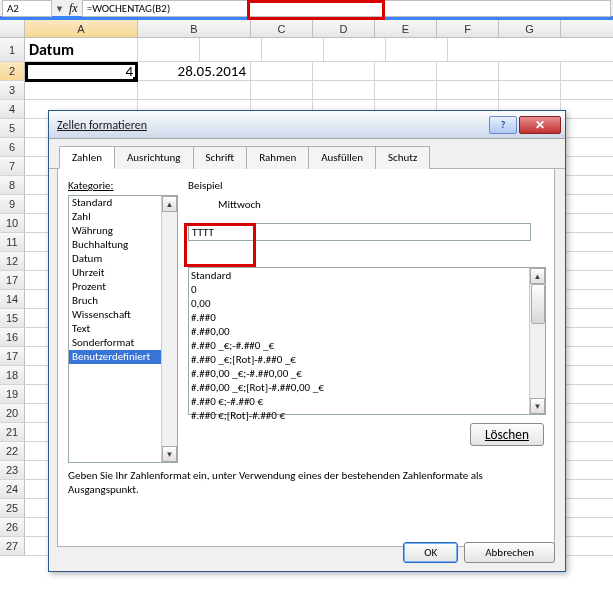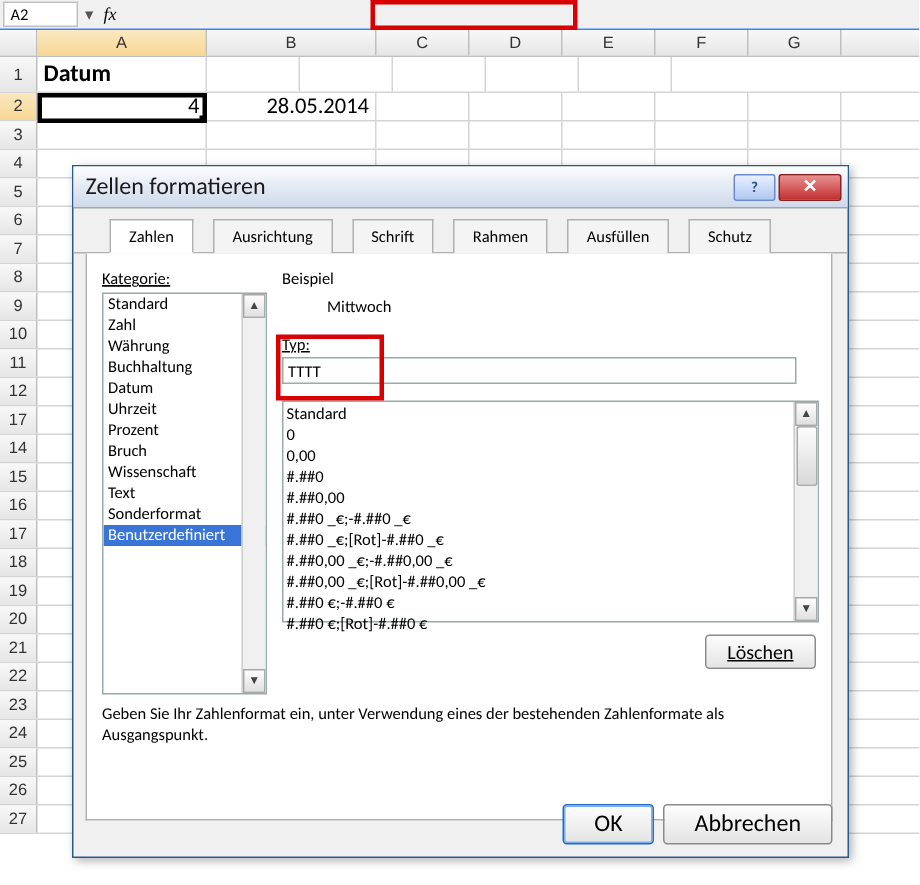--- a/index.html
+++ b/index.html
@@ -1,20 +1,20 @@
 <!DOCTYPE html>
 <html><head>
 <meta charset="utf-8">
 <style>
 * { box-sizing: border-box; margin: 0; padding: 0; font-family: Calibri, Arial, sans-serif; }
 body { background: #fff; width: 613px; height: 590px; position: relative; overflow: hidden; }
 
 .sheet-area { position: absolute; top: 0; left: 0; width: 613px; height: 590px; }
 
-.formula-bar { display: flex; align-items: center; height: 20px; border-bottom: 1px solid #3b82f6; background: #f0f0f0; padding: 0 2px; gap: 2px; font-size: 11px; font-family: Arial, sans-serif; }
+.formula-bar { display: flex; align-items: center; height: 20px; border-bottom: 4px solid #3b82f6; background: #f0f0f0; padding: 0 2px; gap: 2px; font-size: 11px; font-family: Arial, sans-serif; }
 .namebox { width: 50px; background: #fff; border: 1px solid #bfbfbf; padding: 1px 4px; height: 17px; display: flex; align-items: center; }
 .namebox-drop { width: 11px; height: 17px; display: flex; align-items: center; justify-content: center; color: #555; }
 .fx-lbl { font-style: italic; font-family: 'Times New Roman', serif; font-size: 12px; padding: 0 2px; }
 .formula-input { flex: 1; background: #fff; border: 1px solid #bfbfbf; height: 17px; padding: 1px 4px; display: flex; align-items: center; }
 .formula-highlight { position: absolute; left: 247px; top: 0px; width: 138px; height: 20px; border: 3px solid #d80000; pointer-events: none; }
 
 .col-headers { display: flex; height: 18px; background: linear-gradient(#f8f8f8, #e6e6e6); border-bottom: 1px solid #bfbfbf; }
 .corner { width: 25px; border-right: 1px solid #bfbfbf; }
 .colh { width: 113px; border-right: 1px solid #bfbfbf; text-align: center; font-size: 11px; color: #333; line-height: 18px; font-family: Arial, sans-serif;}
 .colh.sel { background: linear-gradient(#fbe8c1, #f7d794); }
@@ -29,28 +29,28 @@
 .cell { width: 113px; border-right: 1px solid #d4d4d4; padding: 0 4px; font-size: 15px; display: flex; align-items: center; }
 .cell.narrow { width: 62px; }
 .cell.bold { font-weight: bold; font-size: 16px; }
 .cell.right { justify-content: flex-end; }
 .active-cell-outline { position: absolute; left: 25px; top: 24px; width: 113px; height: 20px; border: 3px solid #000; pointer-events: none; }
 .active-handle { position: absolute; right: -3px; bottom: -3px; width: 5px; height: 5px; background: #000; }
 
 
 .dialog { position: absolute; left: 48px; top: 110px; width: 518px; height: 462px; background: #f0f0f0; border: 1px solid #2a5a8a; box-shadow: 2px 2px 6px rgba(0,0,0,0.3); font-family: Tahoma, Arial, sans-serif; font-size: 11px; }
 .title-bar { height: 28px; background: linear-gradient(#fdfdfe, #e6ecf5 45%, #cfd9ea); display: flex; align-items: center; padding: 0 4px 0 8px; border-bottom: 1px solid #9aa; }
-.title-text { flex: 1; color: #1a1a1a; font-size: 16px; }
+.title-text { flex: 1; color: #1a1a1a; font-size: 12px; text-decoration: underline; }
 .win-btns { display: flex; gap: 2px; }
 .win-btn { width: 28px; height: 18px; border: 1px solid #4a6; border-radius: 2px; display: flex; align-items: center; justify-content: center; font-size: 10px; font-weight: bold; }
 .win-help { background: linear-gradient(#e8f0ff, #b0c8f0); color: #2a4a8a; border-color: #6a8acf; }
 .win-close { background: linear-gradient(#e89090, #c23030); color: #fff; border-color: #8a2020; width: 42px; font-size: 12px; }
 
 .tab-row { display: flex; padding: 6px 10px 0 10px; gap: 0; border-bottom: 1px solid #b0b0b0; }
-.tab { padding: 4px 12px; border: 1px solid #b0b0b0; border-bottom: none; background: #f4f4f4; margin-right: -1px; position: relative; top: 1px; margin-left: 14px; }
+.tab { padding: 4px 12px; border: 1px solid #b0b0b0; border-bottom: none; background: #f4f4f4; margin-right: -1px; position: relative; top: 1px; }
 .tab.active { background: #fff; border-bottom: 1px solid #fff; z-index: 2; }
 
 .tab-body { background: #fff; margin: 0 10px 10px 8px; border: 1px solid #b0b0b0; border-top: none; padding: 10px; height: 378px; position: relative; }
 
 .kategorie-lbl { text-decoration: underline; }
 .cat-list { position: absolute; left: 10px; top: 26px; width: 110px; height: 268px; border: 1px solid #9aa; background: #fff; overflow: hidden; }
 .cat-item { padding: 0 3px; line-height: 14px; white-space: nowrap; }
 .cat-item.sel { background: #3875d7; color: #fff; }
 .cat-scroll { position: absolute; right: 0; top: 0; width: 16px; height: 100%; background: #f0f0f0; border-left: 1px solid #ccc; display: flex; flex-direction: column; }
 .scroll-btn { height: 16px; background: linear-gradient(#fdfdfd, #e0e0e0); border: 1px solid #aaa; display: flex; align-items: center; justify-content: center; font-size: 8px; color: #444;}
@@ -69,33 +69,36 @@
 .fmt-inner { overflow: hidden; padding: 1px 2px; }
 .fmt-item { line-height: 14px; white-space: nowrap; }
 .fmt-scroll { position: absolute; right: 0; top: 0; width: 16px; height: 100%; background: #f0f0f0; border-left: 1px solid #ccc; display: flex; flex-direction: column; }
 .fmt-thumb { position: absolute; top: 16px; width: 14px; height: 40px; left: 1px; background: linear-gradient(#fdfdfd,#d8d8d8); border: 1px solid #aaa; border-radius: 2px; }
 
 .del-btn { position: absolute; right: 10px; top: 254px; padding: 2px 14px; border: 1px solid #8a8a8a; background: linear-gradient(#fdfdfd, #e4e4e4); border-radius: 3px; }
 
 .hint { position: absolute; left: 10px; top: 300px; right: 10px; line-height: 14px; }
 
 .dlg-btns { position: absolute; right: 10px; bottom: 8px; display: flex; gap: 6px; }
-.dlg-btn { padding: 3px 20px; border: 1px solid #8a8a8a; background: linear-gradient(#fdfdfd, #e4e4e4); border-radius: 3px; font-size: 16px; }
+.dlg-btn { padding: 3px 20px; border: 1px solid #8a8a8a; background: linear-gradient(#fdfdfd, #e4e4e4); border-radius: 3px; font-size: 11px; }
 .dlg-btn.primary { border: 1px solid #2a6ac0; box-shadow: 0 0 0 1px #7ab0f0 inset; }
 </style>
 </head>
 <body>
 
 <div class="sheet-area">
   <div class="formula-bar">
     <div class="namebox">
         <span>A2</span>
       </div>
     <div class="namebox-drop">▾</div>
     <span class="fx-lbl">fx</span>
+    <div class="formula-input">
+        <span>=WOCHENTAG(B2)</span>
+      </div>
     <div class="formula-highlight"></div>
   </div>
 
   <div class="col-headers">
     <div class="corner"></div>
     <div class="colh sel">A</div>
     <div class="colh">B</div>
     <div class="colh narrow">C</div>
     <div class="colh narrow">D</div>
     <div class="colh narrow">E</div>
@@ -418,21 +421,20 @@
       <div class="cat-scroll">
         <div class="scroll-btn">▲</div>
         <div class="scroll-track"></div>
         <div class="scroll-btn">▼</div>
       </div>
     </div>
 
     <div class="right-pane">
       <div class="beispiel-lbl">Beispiel</div>
       <div class="beispiel-val">Mittwoch</div>
-      <div class="typ-lbl"><span>Typ:</span></div>
       <input class="typ-input" value="TTTT" style="">
     </div>
     <div class="typ-box"></div>
 
     <div class="fmt-list">
       <div class="fmt-inner" id="fmt-items">
           <div class="fmt-item">Standard</div>
           <div class="fmt-item">0</div>
           <div class="fmt-item">0,00</div>
           <div class="fmt-item">#.##0</div>

